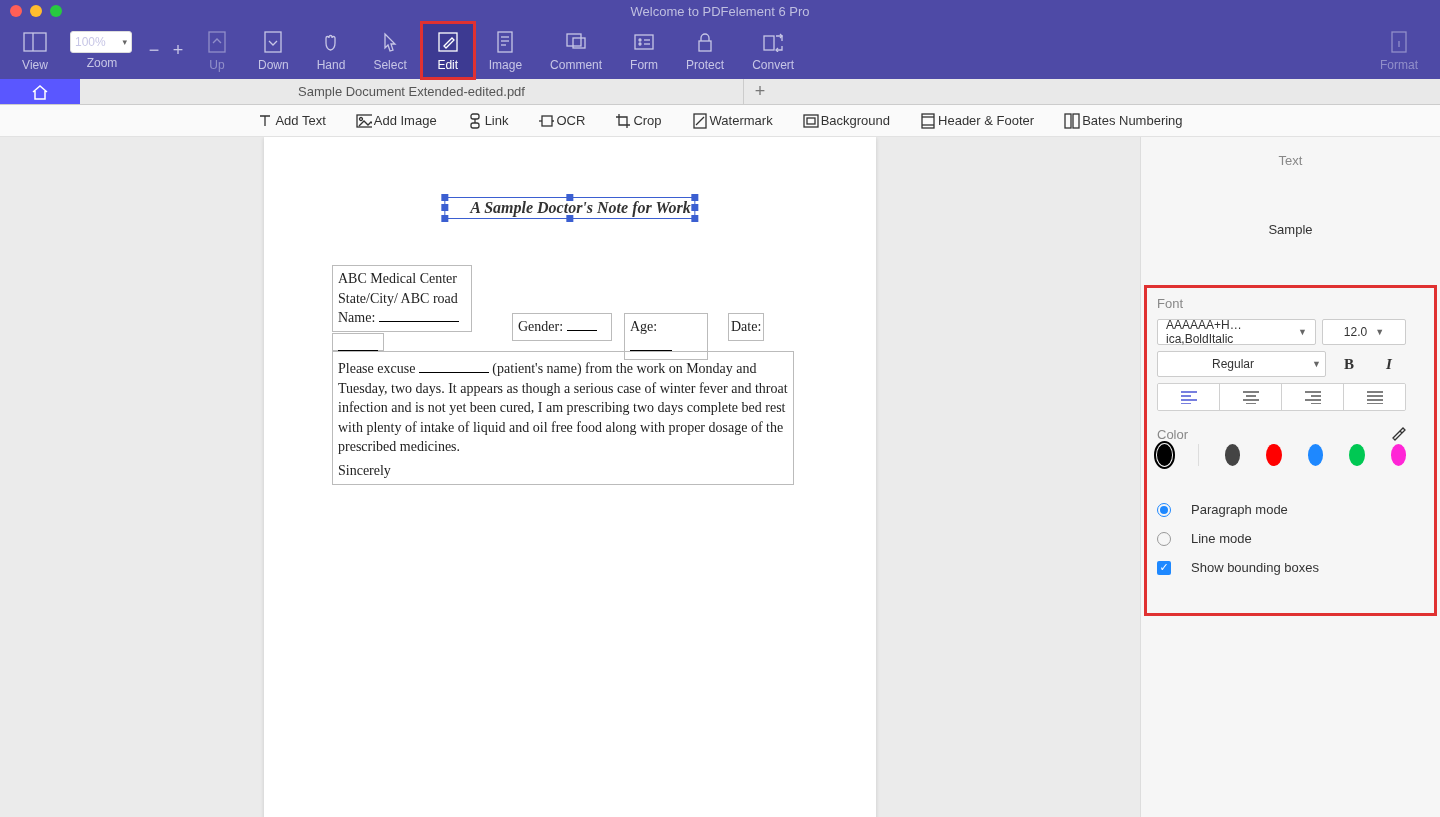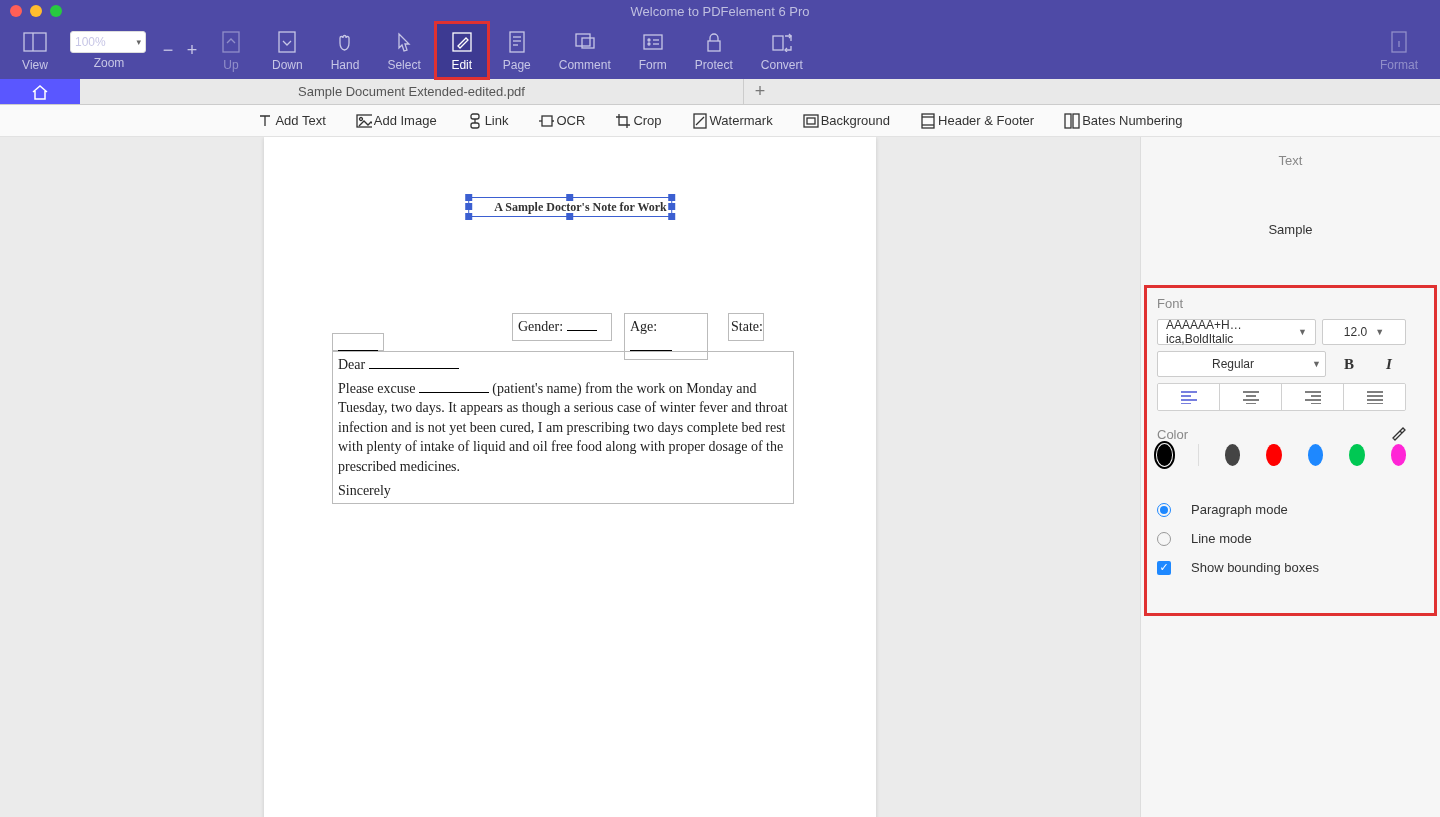--- a/index.html
+++ b/index.html
@@ -30,21 +30,21 @@
   .tbtn .tlabel { margin-top:3px; font-size:12px;}
   .tbtn.dim { opacity:0.55;}
   .tbtn.active { background:#3d3a92; color:#fff; }
   .tbtn.highlighted::after {
     content:""; position:absolute; top:-1px; left:-1px; right:-1px; bottom:-1px;
     border:3px solid #e03131; pointer-events:none;
   }
   .zoom-group { display:flex; align-items:center; margin-left:2px; margin-right:4px; }
   .zoom-select {
     background:#fff; border:1px solid #ddd; border-radius:3px; font-size:12px;
-    height:22px; padding:0 4px; width:76px; display:flex; align-items:center; justify-content:space-between;
+    height:22px; padding:0 4px; width:62px; display:flex; align-items:center; justify-content:space-between;
   }
   .zoom-caret{font-size:9px;color:#666;}
   .zoom-pm { color:#c7c6e6; font-size:18px; width:24px; text-align:center; cursor:pointer;}
   .spacer { flex:1;}
   
   .tabbar {
     height:26px; background:#e9e9e9; border-bottom:1px solid #ccc; display:flex; align-items:stretch;
   }
   .home-tab {
     width:80px; background:#5a57ff; display:flex; align-items:center; justify-content:center;
@@ -70,21 +70,21 @@
   }
   .page {
     width:612px; background:#fff; margin-top:0; box-shadow:0 1px 4px rgba(0,0,0,0.15);
     position:relative; height:780px;
   }
   
   .sel-box {
     position:absolute; top:60px; left:50%; transform:translateX(-50%);
     border:1px solid #3b5fd1; background:#fff; padding:1px 4px;
   }
-  .sel-box .title-text { font-weight:bold; font-family: Georgia, "Times New Roman", serif; font-size:12px; white-space:nowrap;margin-left:21px;}
+  .sel-box .title-text { font-weight:bold; font-style:italic; font-family: Georgia, "Times New Roman", serif; font-size:16px; white-space:nowrap;margin-left:21px;}
   .handle { position:absolute; width:7px; height:7px; background:#3b5fd1;}
   .h-tl{top:-4px;left:-4px;} .h-tr{top:-4px;right:-4px;}
   .h-bl{bottom:-4px;left:-4px;} .h-br{bottom:-4px;right:-4px;}
   .h-tm{top:-4px;left:50%;margin-left:-4px;} .h-bm{bottom:-4px;left:50%;margin-left:-4px;}
   .h-ml{left:-4px;top:50%;margin-top:-4px;} .h-mr{right:-4px;top:50%;margin-top:-4px;}
   
   .doc-block {
     position:absolute; border:1px solid #bbb; font-family: Georgia, "Times New Roman", serif;
     font-size:14px; color:#222; padding:3px 5px; line-height:1.4;
   }
@@ -208,21 +208,21 @@
   </div>
   <div class="tbtn">
     <div class="ticon">
       <svg width="18" height="22">
           <rect x="2" y="1" width="14" height="20" class="st"></rect>
           <line x1="5" y1="6" x2="13" y2="6" class="st"></line>
           <line x1="5" y1="10" x2="13" y2="10" class="st"></line>
           <line x1="5" y1="14" x2="10" y2="14" class="st"></line>
         </svg>
     </div>
-    <div class="tlabel">Page</div>
+    <div class="tlabel">Image</div>
   </div>
   <div class="tbtn">
     <div class="ticon">
       <svg width="22" height="20">
           <rect x="2" y="2" width="14" height="12" class="st"></rect>
           <rect x="8" y="6" width="12" height="10" class="st"></rect>
         </svg>
     </div>
     <div class="tlabel">Comment</div>
   </div>
@@ -380,36 +380,40 @@
         <span class="handle h-tl"></span>
         <span class="handle h-tm"></span>
         <span class="handle h-tr"></span>
         <span class="handle h-ml"></span>
         <span class="handle h-mr"></span>
         <span class="handle h-bl"></span>
         <span class="handle h-bm"></span>
         <span class="handle h-br"></span>
       </div>
 
+      <div class="doc-block" style="top:128px; left:68px; width:140px;">
+        <div>ABC Medical Center</div>
+        <div>State/City/ ABC road</div>
+        <div><span>Name:</span> <span class="blank-line" style="width:80px;"></span></div>
+      </div>
       <div class="doc-block" style="top:196px; left:68px; width:52px; height:18px;">
         <span class="blank-line" style="width:40px;"></span>
       </div>
 
       <div class="doc-block" style="top:176px; left:248px; width:100px;">
         <span>Gender:</span> <span class="blank-line" style="width:30px;"></span>
       </div>
       <div class="doc-block" style="top:176px; left:360px; width:84px;">
         <span>Age:</span> <span class="blank-line" style="width:42px;"></span>
       </div>
       <div class="doc-block" style="top:176px; left:464px; width:36px;padding:3px 2px;">
-        <span>State:</span>
+        <span>Date:</span>
       </div>
 
       <div class="doc-block" style="top:214px; left:68px; width:462px;">
-        <div><span>Dear</span> <span class="blank-line" style="width:90px;"></span></div>
         <div style="margin-top:4px;">
           <span>Please excuse</span>
           <span class="blank-line" style="width:70px;"></span>
           <span>(patient's name) from the work on Monday and Tuesday, two days. It appears as though a serious case of winter fever and throat infection and is not yet been cured, I am prescribing two days complete bed rest with plenty of intake of liquid and oil free food along with proper dosage of the prescribed medicines.</span>
         </div>
         <div style="margin-top:4px;">Sincerely</div>
       </div>
 
     </div>
   </div>

